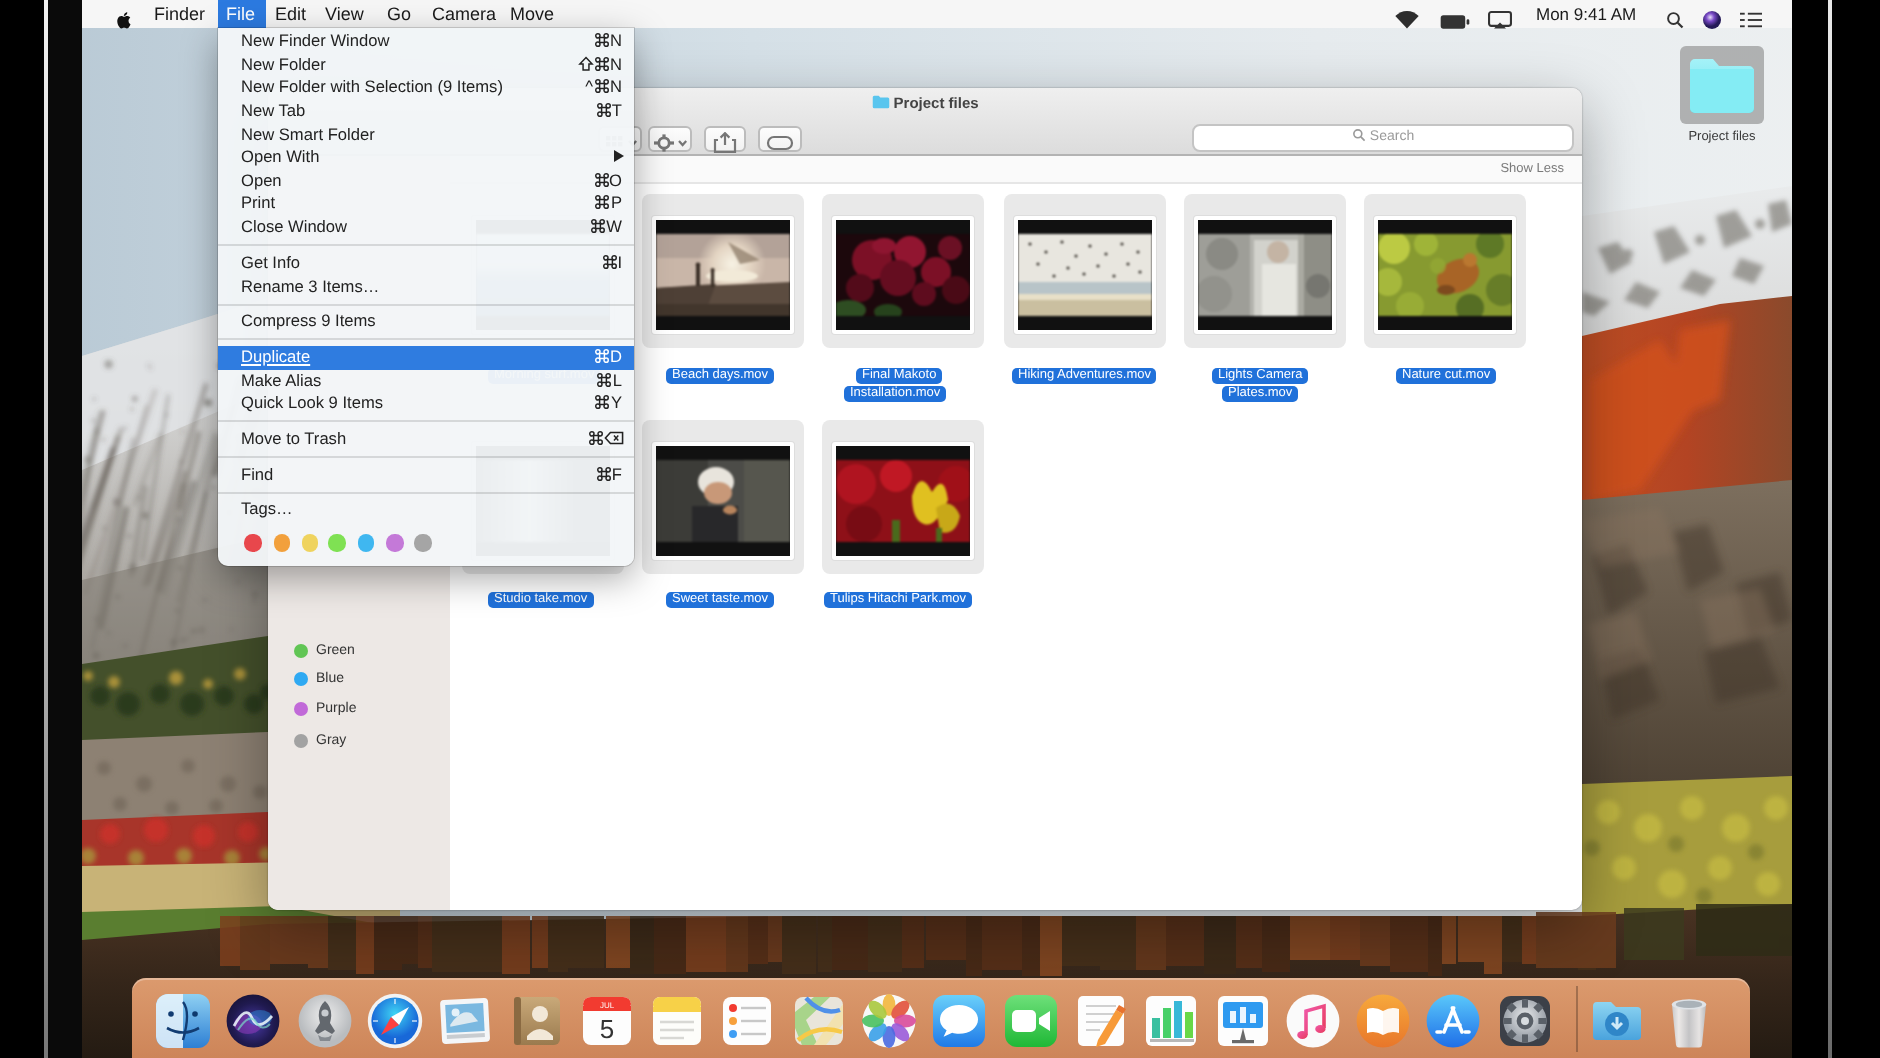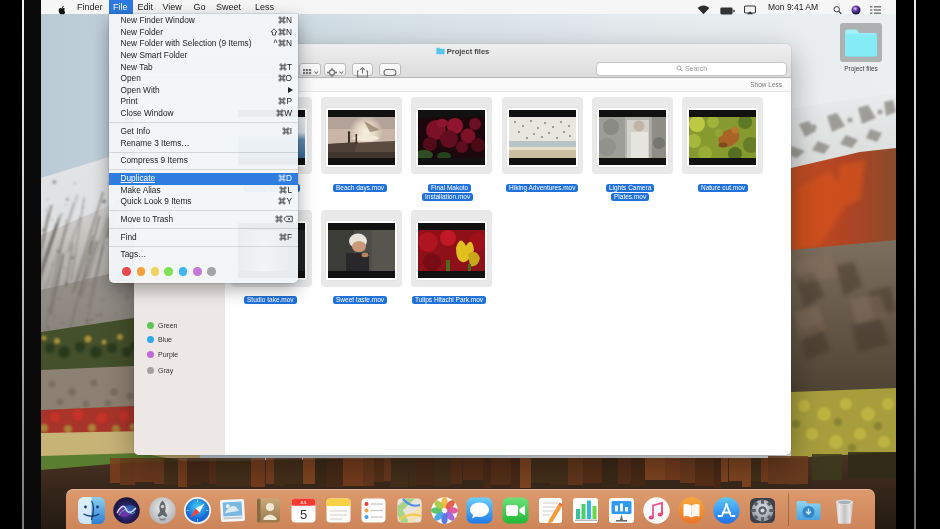--- a/index.html
+++ b/index.html
@@ -32,21 +32,21 @@
   .tagdot{position:absolute;width:7px;height:7px;border-radius:50%;}
   
   .cell{position:absolute;width:81px;height:77px;background:#e9e9e9;border-radius:4px;}
   .frame{position:absolute;left:5px;top:11px;width:71px;height:59px;background:#fff;
          border-radius:1.5px;box-shadow:0 0 0 .5px #ddd;}
   .vid{position:absolute;left:2px;top:2px;width:67px;height:55px;background:#111;overflow:hidden;}
   .pic{position:absolute;left:0;top:7px;width:67px;height:41px;filter:blur(.6px);}
   .lbl{position:absolute;font-size:6.5px;line-height:8px;color:#fff;background:#2071da;
        border-radius:2.5px;padding:0 3px;white-space:nowrap;}
   
-  #fmenu{left:108.5px;top:14px;width:189px;background:rgba(243,246,248,.96);
+  #fmenu{left:108.5px;top:14px;width:208px;background:rgba(243,246,248,.96);
      border-radius:0 0 5px 5px;box-shadow:0 6px 18px rgba(0,0,0,.35),0 0 0 .5px rgba(0,0,0,.15);
      font-size:8.3px;color:#222;padding-top:1px;}
   .mr{height:11.65px;line-height:11.65px;padding-left:12px;position:relative;}
   .mr .sc{position:absolute;right:5px;top:0;letter-spacing:.5px;}
   .mr.dis{color:#b5b5b5;}
   .msep{height:1px;background:rgba(0,0,0,.12);margin:2.55px 0 2.55px 0;}
   #mhl{background:#2f7ce0;color:#fff;text-decoration:underline;}
   .dots{height:22px;position:relative;}
   .dot{position:absolute;top:6px;width:8.5px;height:8.5px;border-radius:50%;}
   
@@ -365,22 +365,22 @@
 <div id="menubar" class="abs">
   <div id="filehl" class="abs"></div>
   <svg class="mi" style="left:15.5px;top:2.5px" width="10" height="10" viewBox="0 0 16 16">
       <path fill="#111" d="M11.6 8.5c0-1.6 1.3-2.4 1.4-2.4-.8-1.1-2-1.3-2.4-1.3-1-.1-2 .6-2.5.6-.5 0-1.3-.6-2.2-.6-1.1 0-2.2.7-2.7 1.7-1.2 2-.3 5 .8 6.6.5.8 1.2 1.6 2 1.6.8 0 1.1-.5 2.1-.5 1 0 1.3.5 2.2.5.9 0 1.5-.8 2-1.6.6-.9.9-1.8.9-1.8s-1.6-.7-1.6-2.8zM9.9 3.8c.4-.6.8-1.3.7-2.1-.7 0-1.5.5-2 1-.4.5-.8 1.3-.7 2 .8.1 1.5-.4 2-.9z"></path>
     </svg>
   <span class="mi" style="left:36px;font-weight:normal;">Finder</span>
   <span class="mi" style="left:72px;color:#fff;">File</span>
   <span class="mi" style="left:96.5px;">Edit</span>
   <span class="mi" style="left:121.5px;">View</span>
   <span class="mi" style="left:152.5px;">Go</span>
-  <span class="mi" style="left:175px;">Sweet</span>
-  <span class="mi" style="left:214px;">Less</span>
+  <span class="mi" style="left:175px;">Camera</span>
+  <span class="mi" style="left:214px;">Move</span>
   <span class="mi" style="left:727px;font-size:8.5px;">Mon 9:41 AM</span>
   <svg class="mi" style="left:656px;top:2.5px" width="13" height="10" viewBox="0 0 16 12">
       <path fill="#2d2d2d" d="M8 11.2 L0.8 3.6 C2.8 1.5 5.3 0.4 8 0.4 s5.2 1.1 7.2 3.2 Z"></path>
     </svg>
   <svg class="mi" style="left:679px;top:3.5px" width="15" height="8" viewBox="0 0 22 11">
       <rect x="0.5" y="0.5" width="18" height="10" rx="2" fill="#333"></rect>
       <rect x="19.5" y="3.5" width="2" height="4" rx="1" fill="#333"></rect>
     </svg>
   <svg class="mi" style="left:703px;top:3px" width="12" height="9" viewBox="0 0 16 12">
       <rect x="0.7" y="0.7" width="14.6" height="9.2" rx="1.5" fill="none" stroke="#333" stroke-width="1.4"></rect>
@@ -658,36 +658,36 @@
           <circle cx="2.9" cy="9.1" r="1.6" fill="none" stroke="currentColor" stroke-width="1.1"></circle>
           <circle cx="9.1" cy="9.1" r="1.6" fill="none" stroke="currentColor" stroke-width="1.1"></circle>
         </svg>N</span></div>
   <div class="mr">New Folder with Selection (9 Items)<span class="sc">^<svg class="g" width="8" height="8" viewBox="0 0 12 12" style="vertical-align:-1px">
           <path d="M4.2 4.2H7.8V7.8H4.2Z" fill="none" stroke="currentColor" stroke-width="1.1"></path>
           <circle cx="2.9" cy="2.9" r="1.6" fill="none" stroke="currentColor" stroke-width="1.1"></circle>
           <circle cx="9.1" cy="2.9" r="1.6" fill="none" stroke="currentColor" stroke-width="1.1"></circle>
           <circle cx="2.9" cy="9.1" r="1.6" fill="none" stroke="currentColor" stroke-width="1.1"></circle>
           <circle cx="9.1" cy="9.1" r="1.6" fill="none" stroke="currentColor" stroke-width="1.1"></circle>
         </svg>N</span></div>
+  <div class="mr">New Tab<span class="sc"><svg class="g" width="8" height="8" viewBox="0 0 12 12" style="vertical-align:-1px">
+          <path d="M4.2 4.2H7.8V7.8H4.2Z" fill="none" stroke="currentColor" stroke-width="1.1"></path>
+          <circle cx="2.9" cy="2.9" r="1.6" fill="none" stroke="currentColor" stroke-width="1.1"></circle>
+          <circle cx="9.1" cy="2.9" r="1.6" fill="none" stroke="currentColor" stroke-width="1.1"></circle>
+          <circle cx="2.9" cy="9.1" r="1.6" fill="none" stroke="currentColor" stroke-width="1.1"></circle>
+          <circle cx="9.1" cy="9.1" r="1.6" fill="none" stroke="currentColor" stroke-width="1.1"></circle>
+        </svg>T</span></div>
   <div class="mr">New Smart Folder</div>
-  <div class="mr">New Tab<span class="sc"><svg class="g" width="8" height="8" viewBox="0 0 12 12" style="vertical-align:-1px">
-          <path d="M4.2 4.2H7.8V7.8H4.2Z" fill="none" stroke="currentColor" stroke-width="1.1"></path>
-          <circle cx="2.9" cy="2.9" r="1.6" fill="none" stroke="currentColor" stroke-width="1.1"></circle>
-          <circle cx="9.1" cy="2.9" r="1.6" fill="none" stroke="currentColor" stroke-width="1.1"></circle>
-          <circle cx="2.9" cy="9.1" r="1.6" fill="none" stroke="currentColor" stroke-width="1.1"></circle>
-          <circle cx="9.1" cy="9.1" r="1.6" fill="none" stroke="currentColor" stroke-width="1.1"></circle>
-        </svg>T</span></div>
+  <div class="mr">Open With<span class="sc"><span style="display:inline-block;width:0;height:0;border-left:5px solid #222;border-top:3.5px solid transparent;border-bottom:3.5px solid transparent;"></span></span></div>
   <div class="mr">Open<span class="sc"><svg class="g" width="8" height="8" viewBox="0 0 12 12" style="vertical-align:-1px">
           <path d="M4.2 4.2H7.8V7.8H4.2Z" fill="none" stroke="currentColor" stroke-width="1.1"></path>
           <circle cx="2.9" cy="2.9" r="1.6" fill="none" stroke="currentColor" stroke-width="1.1"></circle>
           <circle cx="9.1" cy="2.9" r="1.6" fill="none" stroke="currentColor" stroke-width="1.1"></circle>
           <circle cx="2.9" cy="9.1" r="1.6" fill="none" stroke="currentColor" stroke-width="1.1"></circle>
           <circle cx="9.1" cy="9.1" r="1.6" fill="none" stroke="currentColor" stroke-width="1.1"></circle>
         </svg>O</span></div>
-  <div class="mr">Open With<span class="sc"><span style="display:inline-block;width:0;height:0;border-left:5px solid #222;border-top:3.5px solid transparent;border-bottom:3.5px solid transparent;"></span></span></div>
   <div class="mr">Print<span class="sc"><svg class="g" width="8" height="8" viewBox="0 0 12 12" style="vertical-align:-1px">
           <path d="M4.2 4.2H7.8V7.8H4.2Z" fill="none" stroke="currentColor" stroke-width="1.1"></path>
           <circle cx="2.9" cy="2.9" r="1.6" fill="none" stroke="currentColor" stroke-width="1.1"></circle>
           <circle cx="9.1" cy="2.9" r="1.6" fill="none" stroke="currentColor" stroke-width="1.1"></circle>
           <circle cx="2.9" cy="9.1" r="1.6" fill="none" stroke="currentColor" stroke-width="1.1"></circle>
           <circle cx="9.1" cy="9.1" r="1.6" fill="none" stroke="currentColor" stroke-width="1.1"></circle>
         </svg>P</span></div>
   <div class="mr">Close Window<span class="sc"><svg class="g" width="8" height="8" viewBox="0 0 12 12" style="vertical-align:-1px">
           <path d="M4.2 4.2H7.8V7.8H4.2Z" fill="none" stroke="currentColor" stroke-width="1.1"></path>
           <circle cx="2.9" cy="2.9" r="1.6" fill="none" stroke="currentColor" stroke-width="1.1"></circle>

